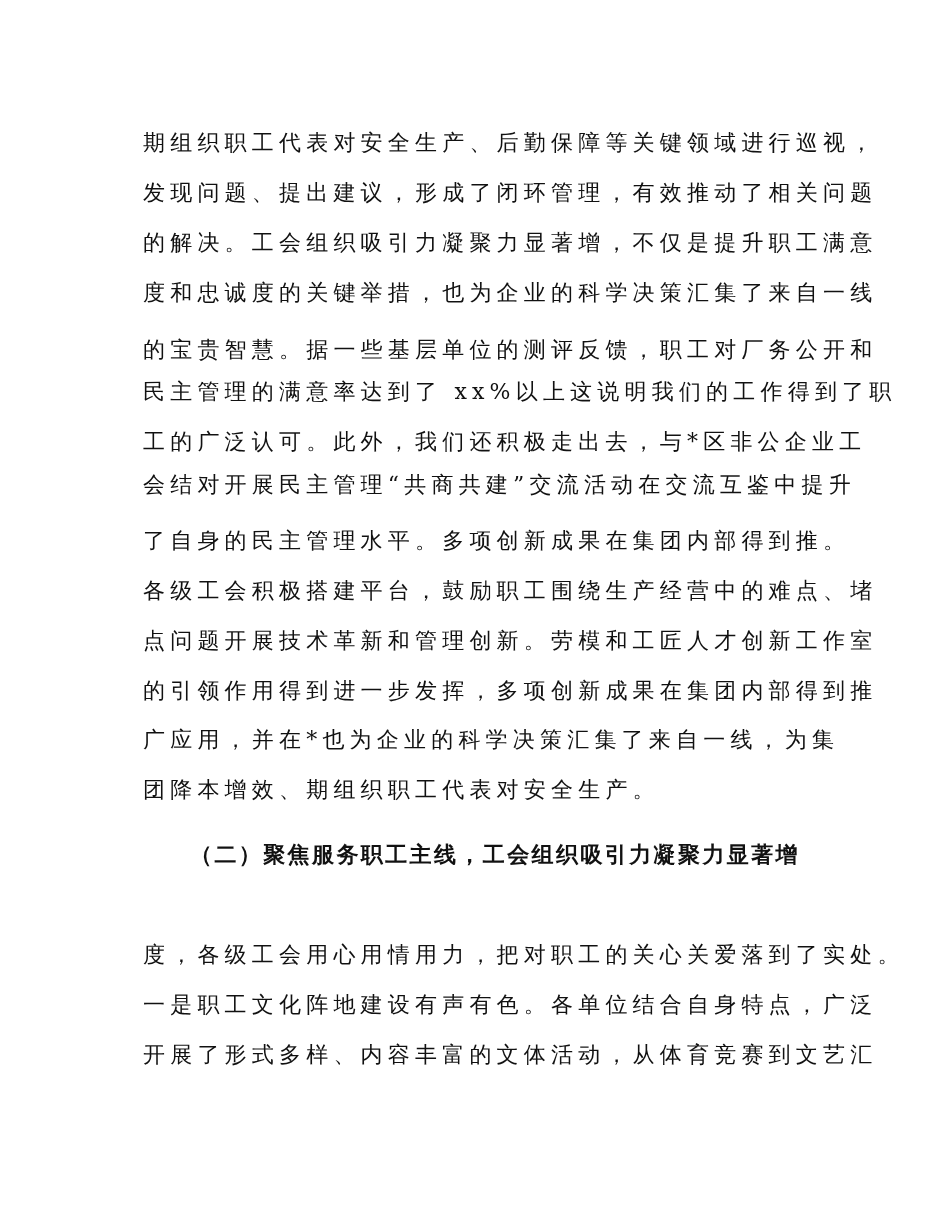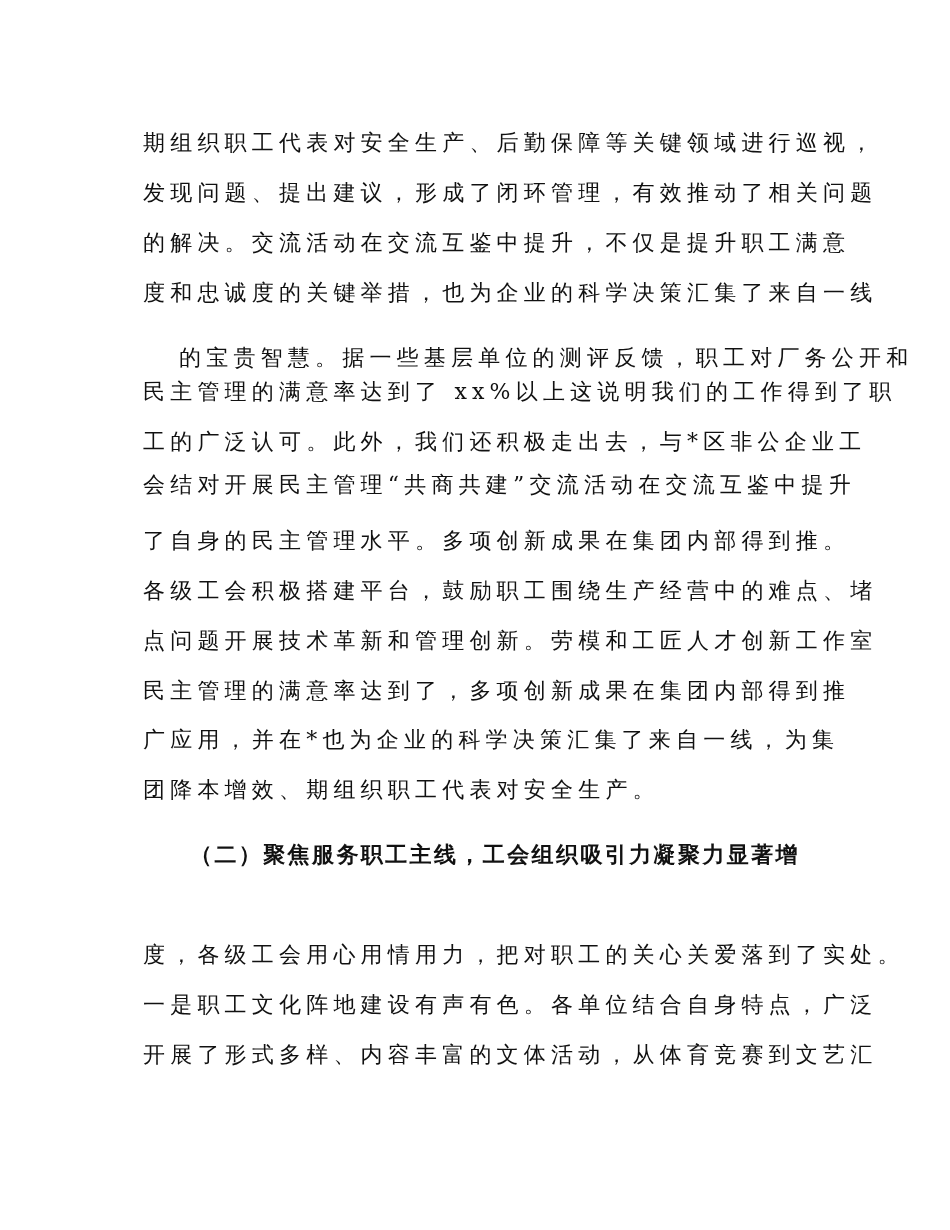--- a/index.html
+++ b/index.html
@@ -44,30 +44,30 @@
       font-weight: bold;
     }
   </style>
 </head>
 <body>
 
 <div class="page">
 
   <div class="line" style="top:128px;">期组织职工代表对安全生产、后勤保障等关键领域进行巡视，</div>
   <div class="line" style="top:178px;">发现问题、提出建议，形成了闭环管理，有效推动了相关问题</div>
-  <div class="line" style="top:228px;">的解决。交流活动在交流互鉴中提升，不仅是提升职工满意</div>
+  <div class="line" style="top:228px;">的解决。工会组织吸引力凝聚力显著增，不仅是提升职工满意</div>
   <div class="line" style="top:278px;">度和忠诚度的关键举措，也为企业的科学决策汇集了来自一线</div>
-  <div class="line" style="top:343px;margin-left:36px;">的宝贵智慧。据一些基层单位的测评反馈，职工对厂务公开和</div>
+  <div class="line" style="top:335px;">的宝贵智慧。据一些基层单位的测评反馈，职工对厂务公开和</div>
   <div class="line" style="top:377px;">民主管理的满意率达到了 xx%以上这说明我们的工作得到了职</div>
   <div class="line" style="top:427px;">工的广泛认可。此外，我们还积极走出去，与*区非公企业工</div>
   <div class="line" style="top:470px;">会结对开展民主管理“共商共建”交流活动在交流互鉴中提升</div>
   <div class="line" style="top:526px;">了自身的民主管理水平。多项创新成果在集团内部得到推。</div>
   <div class="line" style="top:576px;">各级工会积极搭建平台，鼓励职工围绕生产经营中的难点、堵</div>
   <div class="line" style="top:626px;">点问题开展技术革新和管理创新。劳模和工匠人才创新工作室</div>
-  <div class="line" style="top:676px;">民主管理的满意率达到了，多项创新成果在集团内部得到推</div>
+  <div class="line" style="top:676px;">的引领作用得到进一步发挥，多项创新成果在集团内部得到推</div>
   <div class="line" style="top:725px;">广应用，并在*也为企业的科学决策汇集了来自一线，为集</div>
   <div class="line" style="top:775px;">团降本增效、期组织职工代表对安全生产。</div>
 
   <div class="line heading" style="top:840px;">（二）聚焦服务职工主线，工会组织吸引力凝聚力显著增</div>
 
   <div class="line" style="top:940px;">度，各级工会用心用情用力，把对职工的关心关爱落到了实处。</div>
   <div class="line" style="top:990px;">一是职工文化阵地建设有声有色。各单位结合自身特点，广泛</div>
   <div class="line" style="top:1040px;">开展了形式多样、内容丰富的文体活动，从体育竞赛到文艺汇</div>
 
 </div>

